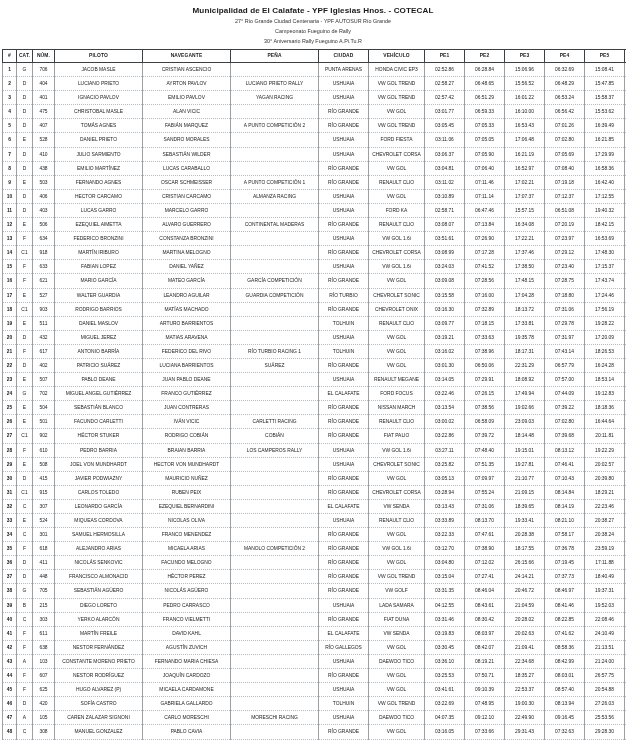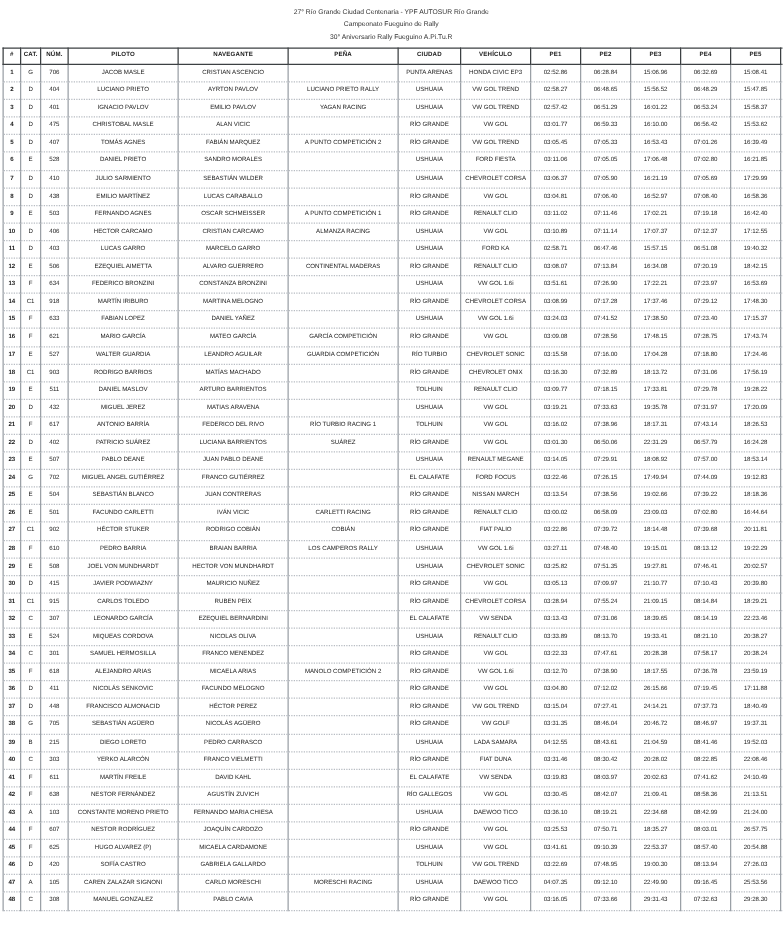--- a/index.html
+++ b/index.html
@@ -64,20 +64,21 @@
   col.w-ciu{width:50px;}
   col.w-veh{width:56px;}
   col.w-pe{width:40px;}
 </style>
 </head>
 <body>
 
 <div class="page">
 
   <div class="titles">
+    <div class="t2">Municipalidad de El Calafate - YPF Iglesias Hnos. - COTECAL</div>
     <div class="t4">27° Río Grande Ciudad Centenaria - YPF AUTOSUR Río Grande</div>
     <div class="t5">Campeonato Fueguino de Rally</div>
     <div class="t6">30° Aniversario Rally Fueguino A.Pi.Tu.R</div>
   </div>
 
   <table class="results">
     <colgroup>
       <col class="w-idx">
         <col class="w-cat">
         <col class="w-nr">

